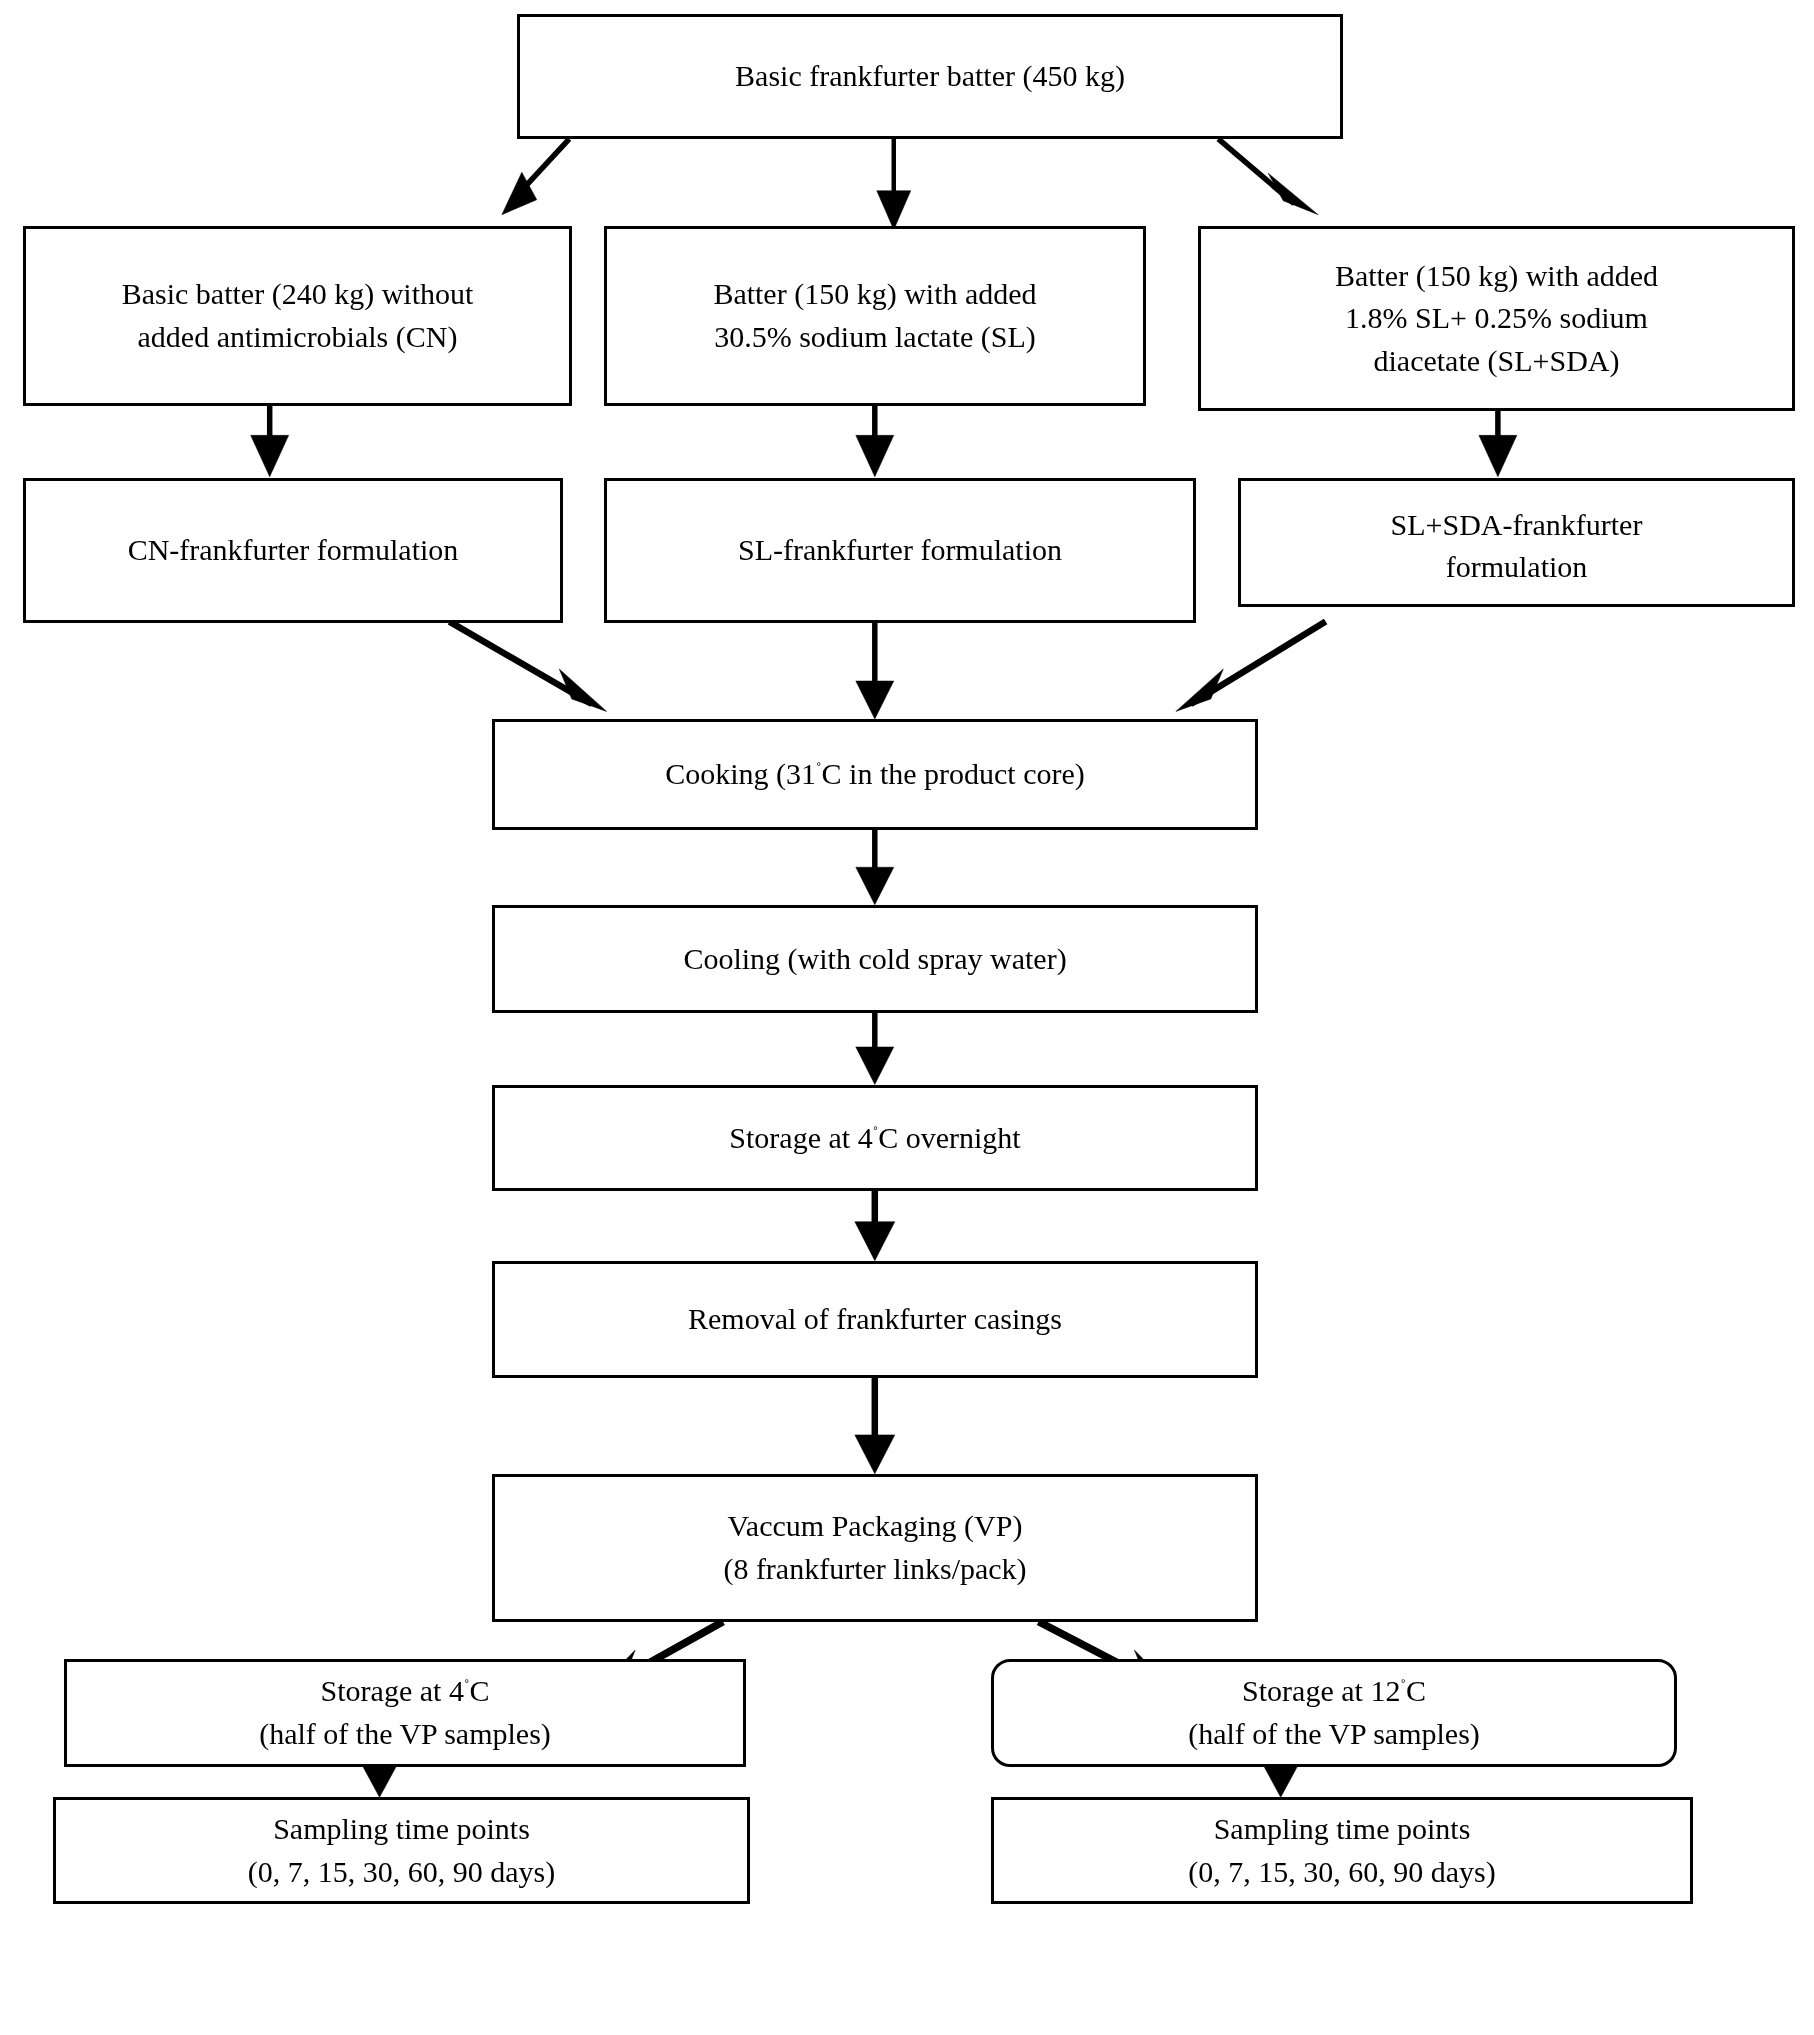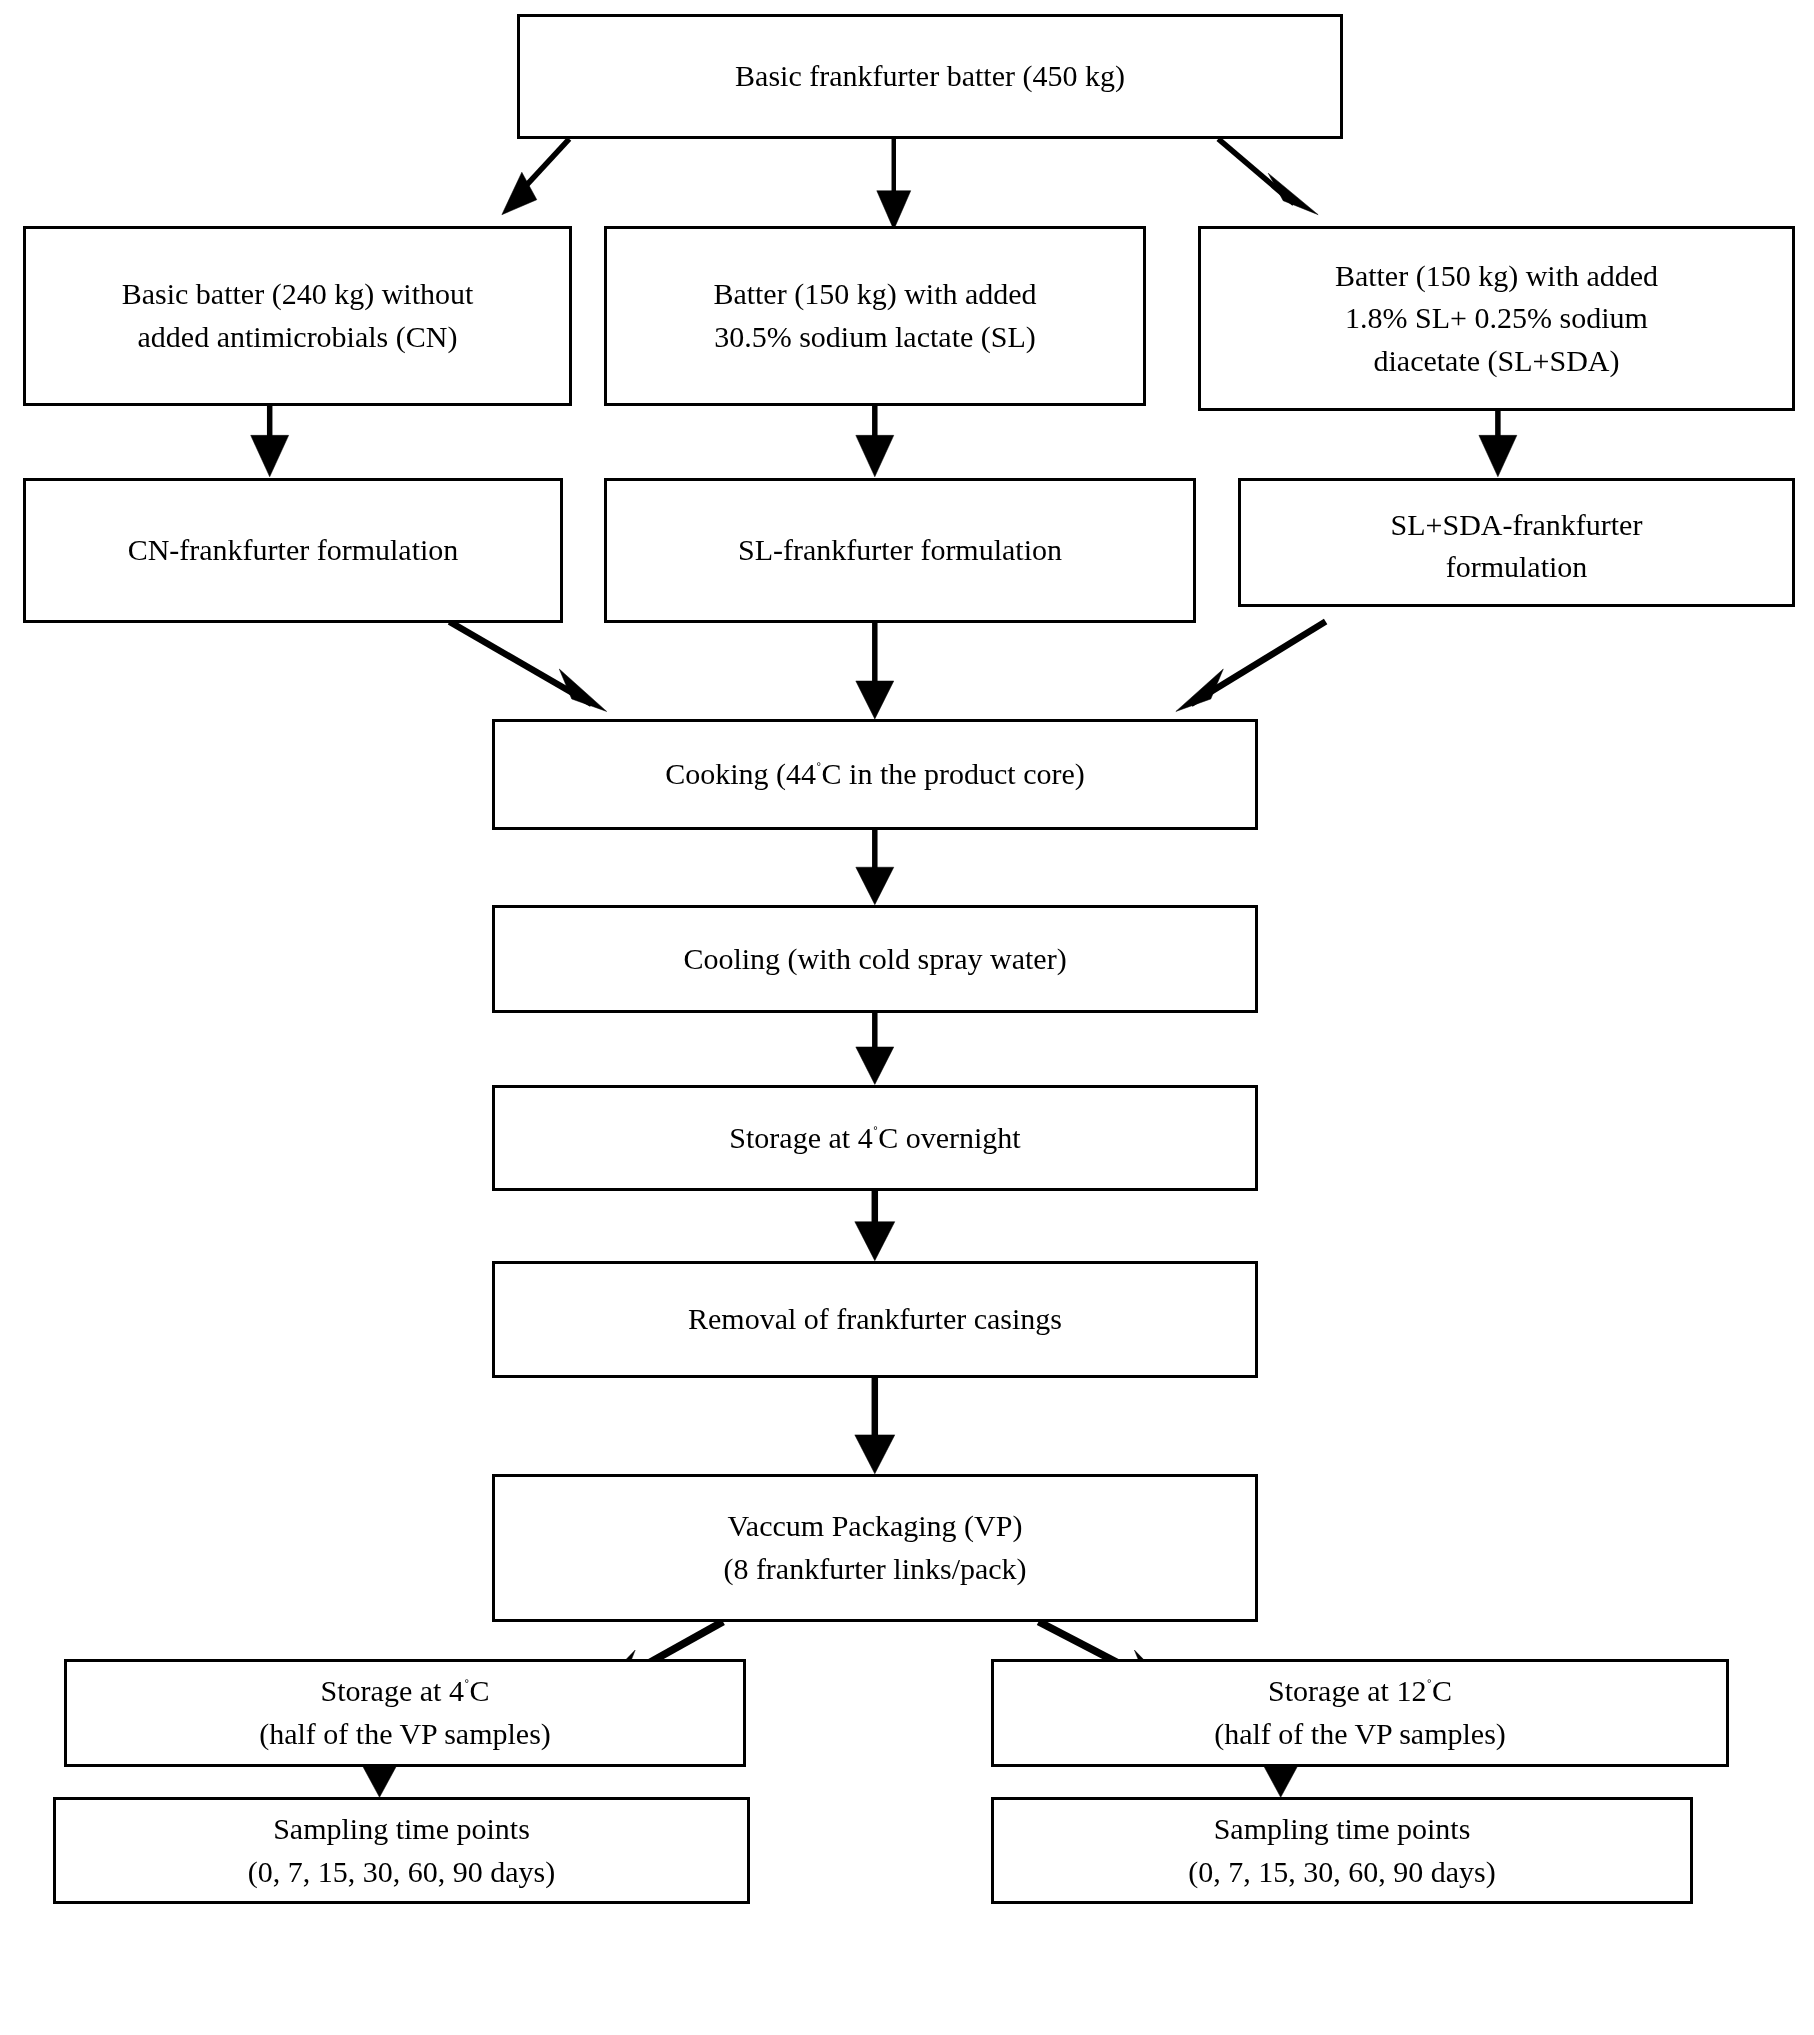--- a/index.html
+++ b/index.html
@@ -165,21 +165,21 @@
 
   <div class="node" style="left:604px; top:478px; width:592px; height:145px;">
     <span class="txt">SL-frankfurter formulation</span>
   </div>
 
   <div class="node" style="left:1238px; top:478px; width:557px; height:129px;align-items:flex-end;">
     <span class="txt"><span>SL+SDA-frankfurter</span><br><span>formulation</span></span>
   </div>
 
   <div class="node" style="left:492px; top:719px; width:766px; height:111px;">
-    <span class="txt"><span>Cooking (44</span><sup class="deg">˚</sup><span>C in the product core)</span></span>
+    <span class="txt"><span>Cooking (31</span><sup class="deg">˚</sup><span>C in the product core)</span></span>
   </div>
 
   <div class="node" style="left:492px; top:905px; width:766px; height:108px;">
     <span class="txt">Cooling (with cold spray water)</span>
   </div>
 
   <div class="node" style="left:492px; top:1085px; width:766px; height:106px;">
     <span class="txt"><span>Storage at 4</span><sup class="deg">˚</sup><span>C overnight</span></span>
   </div>
 
@@ -188,21 +188,21 @@
   </div>
 
   <div class="node" style="left:492px; top:1474px; width:766px; height:148px;">
     <span class="txt"><span>Vaccum Packaging (VP)</span><br><span>(8 frankfurter links/pack)</span></span>
   </div>
 
   <div class="node" style="left:64px; top:1659px; width:682px; height:108px;">
     <span class="txt"><span>Storage at 4</span><sup class="deg">˚</sup><span>C</span><br><span>(half of the VP samples)</span></span>
   </div>
 
-  <div class="node" style="left:991px; top:1659px; width:738px; height:108px;">
+  <div class="node" style="left:991px; top:1659px; width:686px; height:108px;border-radius:19px;">
     <span class="txt"><span>Storage at 12</span><sup class="deg">˚</sup><span>C</span><br><span>(half of the VP samples)</span></span>
   </div>
 
   <div class="node" style="left:53px; top:1797px; width:697px; height:107px;">
     <span class="txt"><span>Sampling time points</span><br><span>(0, 7, 15, 30, 60, 90 days)</span></span>
   </div>
 
   <div class="node" style="left:991px; top:1797px; width:702px; height:107px;">
     <span class="txt"><span>Sampling time points</span><br><span>(0, 7, 15, 30, 60, 90 days)</span></span>
   </div>

